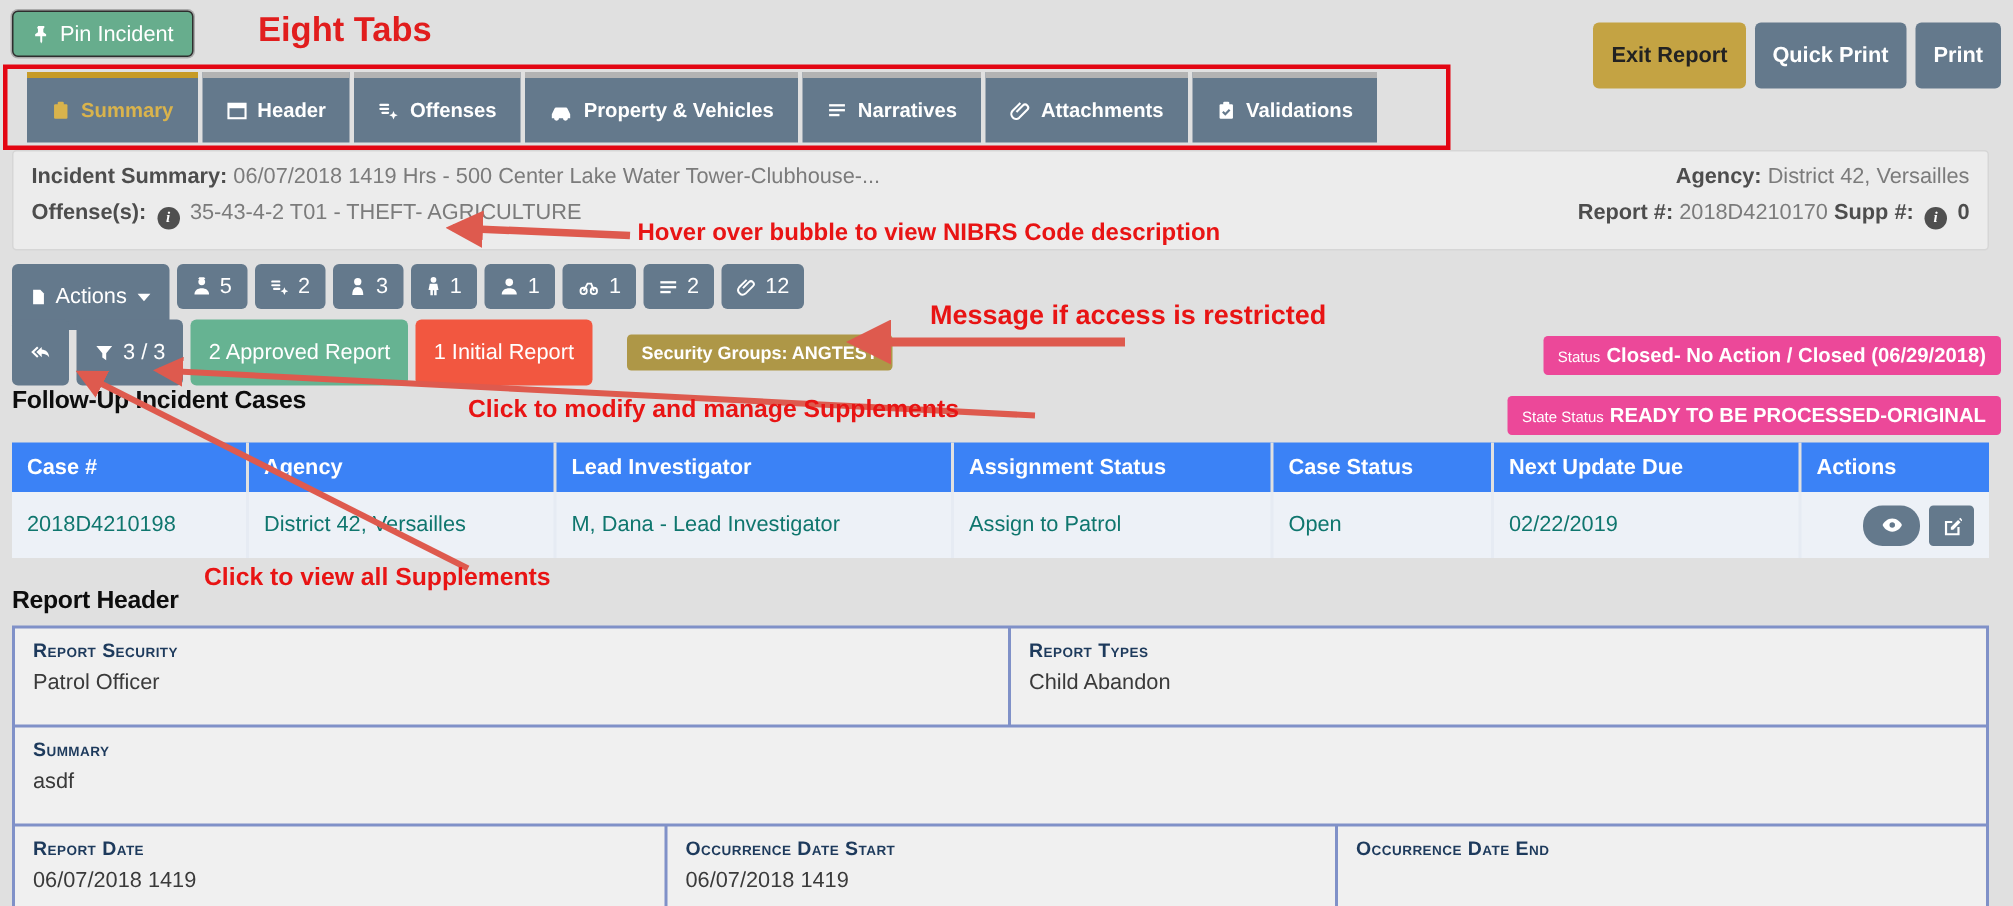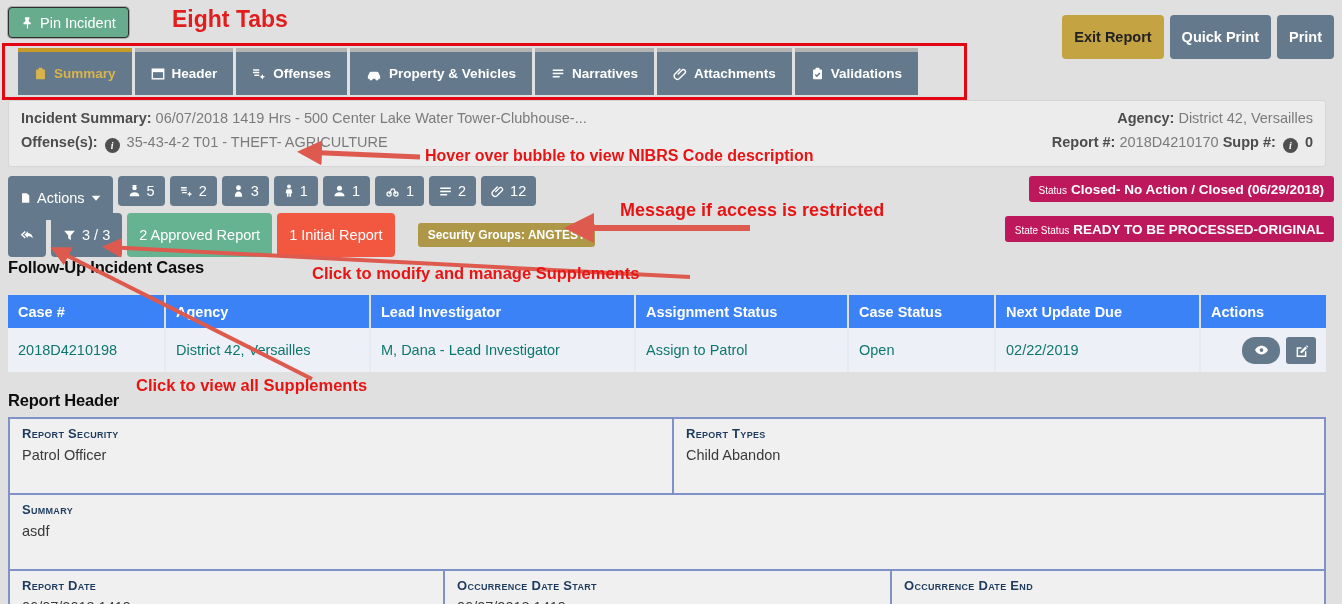--- a/index.html
+++ b/index.html
@@ -43,22 +43,22 @@
   
   .ann { position:absolute; color:#e81414; font-weight:bold; z-index:45; pointer-events:none; }
   .ann-hover { left:425px; top:147px; font-size:16px; }
   .ann-restricted { left:620px; top:201px; width:320px; font-size:18px; line-height:19px; }
   .ann-modify { left:312px; top:264px; font-size:16.5px; }
   .ann-view { left:136px; top:376px; font-size:16.5px; }
   .overlay { position:absolute; left:0; top:0; z-index:44; pointer-events:none; }
   
   .actions-row { position:absolute; left:8px; top:176px; display:flex; gap:5px; }
   .count-btn { padding:0 10px; height:30px; font-size:14.5px; }
-  .status-badge { position:absolute; right:8px; background:#be185d; color:#fff; border-radius:3px;
-                  padding:4px 10px; white-space:nowrap; }
+  .status-badge { position:absolute; right:8px; background:#ec4899; color:#fff; border-radius:3px;
+                  padding:4px 10px; white-space:nowrap;margin-top:48px; }
   .status-badge .s-small { font-size:10px; margin-right:4px; }
   .status-badge .s-big { font-size:13.5px; font-weight:bold; }
   .badge-1 { top:176px; }
   .badge-2 { top:216px; }
   
   .supp-row { position:absolute; left:8px; top:213px; display:flex; gap:5px; align-items:center; }
   .green-btn { background:#66b392; color:#fff; }
   .red-btn { background:#f25740; color:#fff; }
   .security-badge { margin-left:18px; background:#ae9747; color:#fff; font-size:12px; font-weight:bold;
                     border-radius:3px; padding:5px 10px; }
@@ -72,21 +72,21 @@
   table.fu td { background:#edf1f7; height:44px; padding:0 10px; color:#0f766e;
                 border-right:2px solid #e6ebf3; }
   table.fu td:last-child { border-right:none; }
   .row-actions { display:flex; gap:6px; justify-content:flex-end; }
   .eye-btn { width:38px; height:27px; border-radius:13px; display:flex; align-items:center; justify-content:center; }
   .edit-btn { width:30px; height:27px; border-radius:3px; display:flex; align-items:center; justify-content:center; }
   
   .fieldset { position:absolute; left:8px; top:417px; width:1318px; background:#8091c8; padding:2px;
               display:flex; flex-direction:column; gap:2px; }
   .frow { display:flex; gap:2px; }
-  .fcell { background:#f0f0f0; height:74px; padding:7px 12px 0; }
+  .fcell { background:#f0f0f0; height:64px; padding:7px 12px 0; }
   .flabel { font-size:13px; font-weight:bold; color:#1d3a5c; font-variant:small-caps; letter-spacing:.3px; }
   .fvalue { font-size:14.5px; color:#3a3a3a; margin-top:6px; }
   .w-a { width:662px; } .fx { flex:1; } .w-c { width:433px; } .w-d { width:445px; }
 </style>
 </head>
 <body>
 
 <div class="page">
 
   <button class="btn pin-btn">

